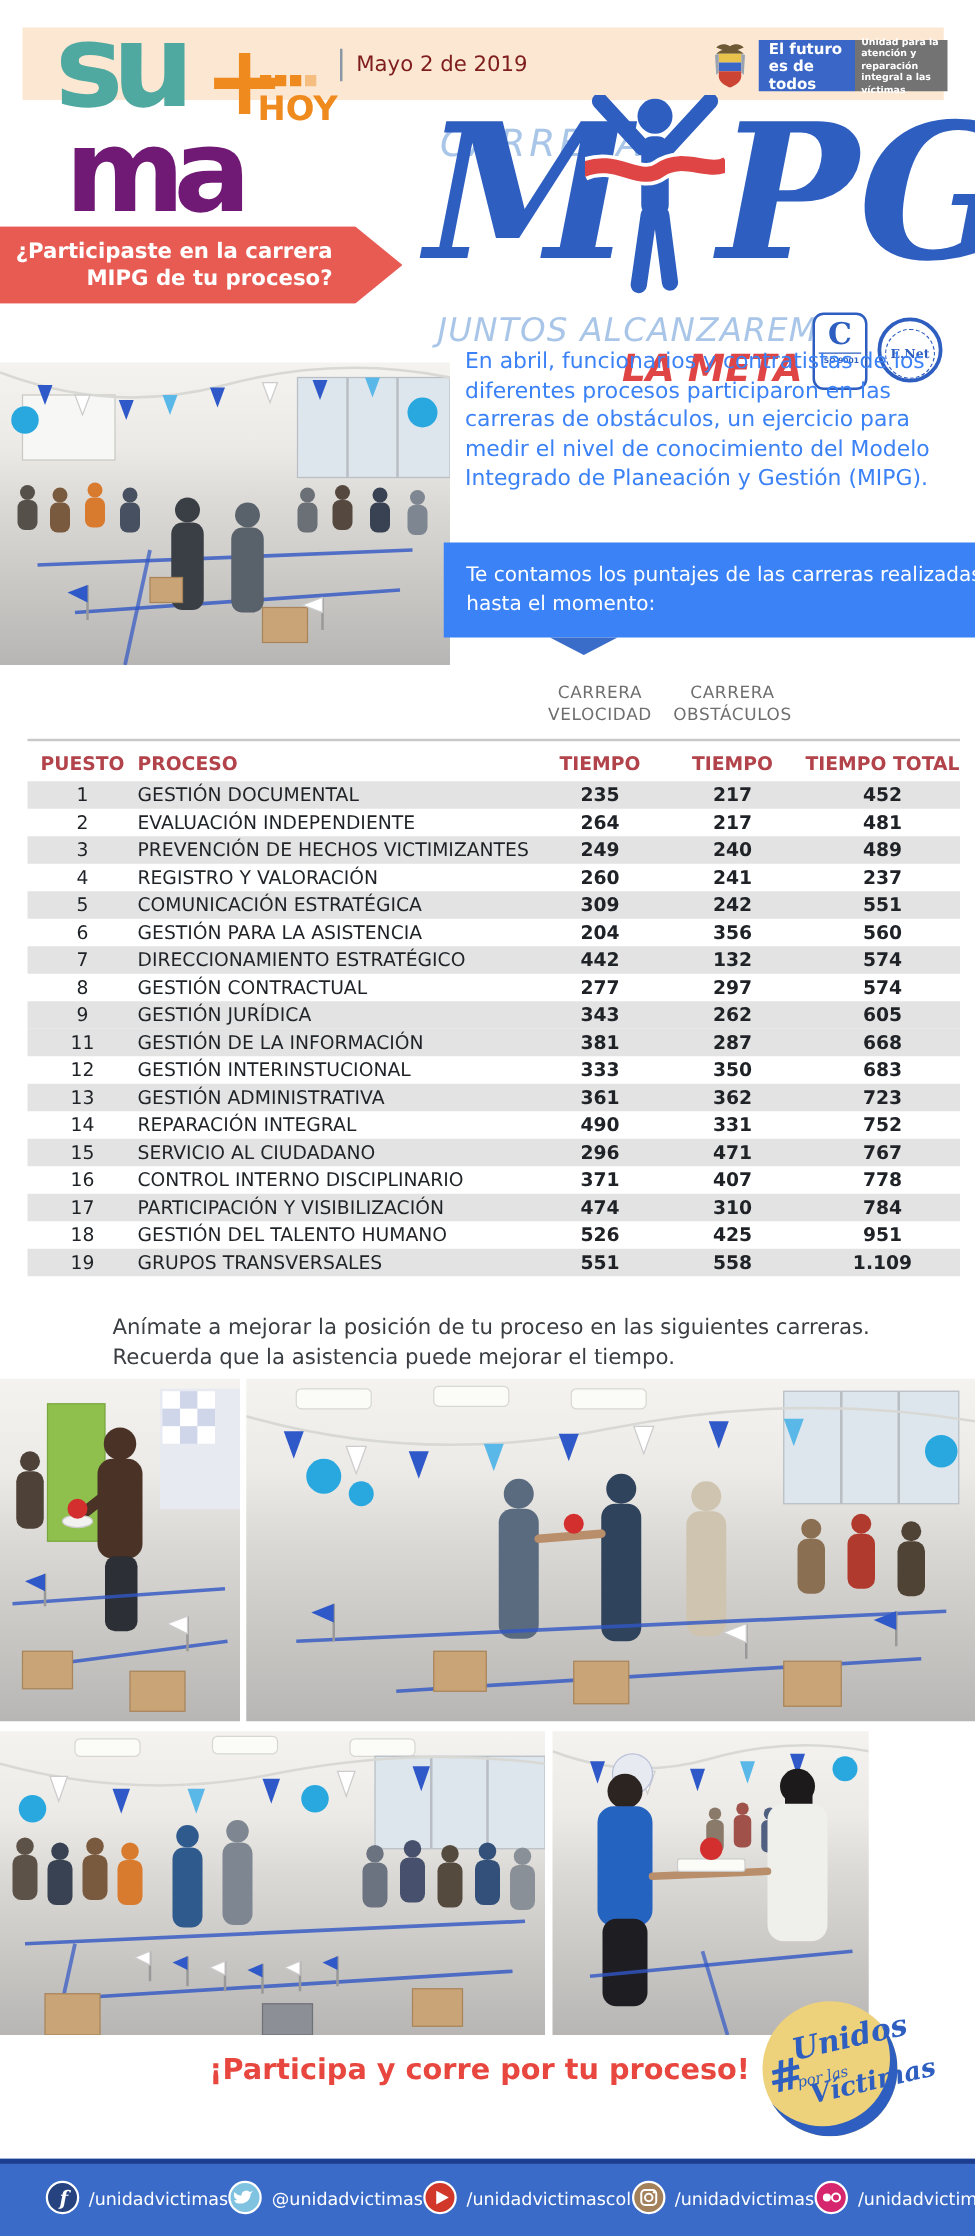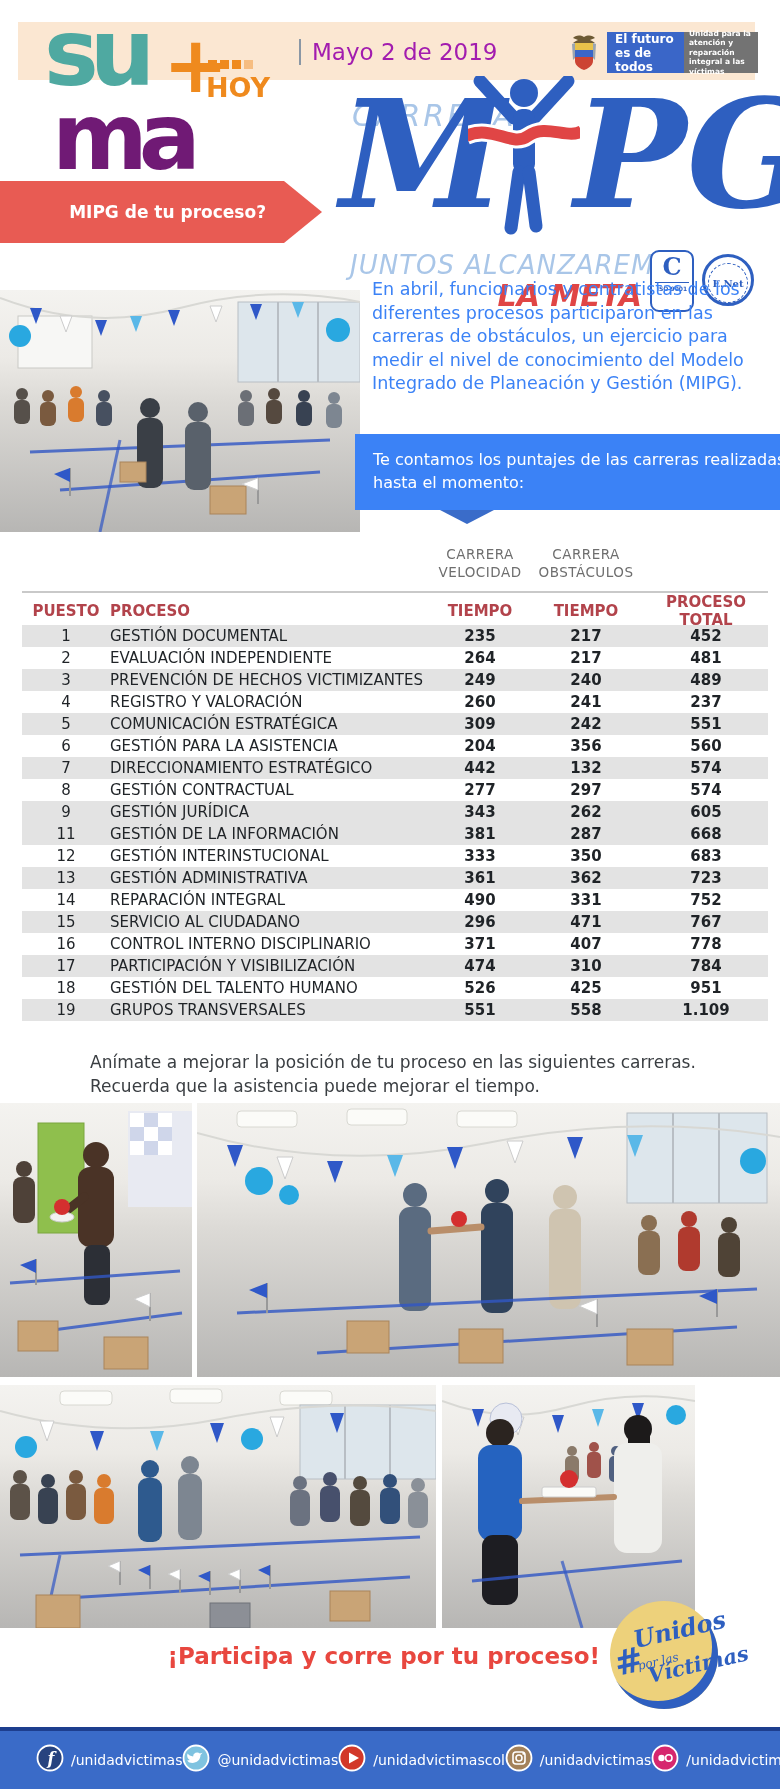--- a/index.html
+++ b/index.html
@@ -8,21 +8,21 @@
 
   
   .peach-band{position:absolute;left:18px;top:22px;width:737px;height:58px;background:#fbe7d2;}
   .logo-su{position:absolute;left:44px;top:8px;font-size:92px;font-weight:bold;letter-spacing:-9px;color:#4fa9a1;line-height:1;}
   .logo-ma{position:absolute;left:52px;top:92px;font-size:92px;font-weight:bold;letter-spacing:-9px;color:#701a75;line-height:1;}
   .logo-plus{position:absolute;left:163px;top:26px;font-size:78px;font-weight:bold;color:#ef8a1e;line-height:1;}
   .logo-dots{position:absolute;left:208px;top:60px;display:flex;gap:3px;}
   .logo-dots span{width:9px;height:9px;background:#ef8a1e;display:block;}
   .logo-dots span:last-child{opacity:.45;}
   .logo-hoy{position:absolute;left:206px;top:72px;font-size:27px;font-weight:bold;color:#ef8a1e;letter-spacing:0;}
-  .date-block{position:absolute;left:299px;top:39px;border-left:2px solid #8a97a5;padding-left:11px;height:26px;line-height:26px;font-size:23px;color:#a21caf;}
+  .date-block{position:absolute;left:272px;top:39px;border-left:2px solid #8a97a5;padding-left:11px;height:26px;line-height:26px;font-size:17px;color:#7f1d1d;}
   .coat{position:absolute;left:568px;top:34px;}
   .gov-blue{position:absolute;left:607px;top:32px;width:77px;height:41px;background:#3a66c8;color:#fff;font-size:12px;font-weight:bold;line-height:14px;display:flex;flex-direction:column;justify-content:center;padding-left:8px;box-sizing:border-box;}
   .gov-light{position:absolute;left:684px;top:32px;width:74px;height:41px;background:#737373;color:#fff;font-size:7.5px;font-weight:bold;line-height:9.5px;display:flex;align-items:center;padding:4px 5px;box-sizing:border-box;}
 
   
   .q-banner{position:absolute;left:0;top:181px;width:322px;height:62px;background:#e85b53;
     clip-path:polygon(0 0,284px 0,322px 31px,284px 62px,0 62px);
     display:flex;flex-direction:column;justify-content:center;}
   .q-banner div{color:#fff;font-weight:bold;font-size:17px;line-height:22px;text-align:right;padding-right:56px;}
 
@@ -117,20 +117,21 @@
   </div>
   <div class="gov-blue">
     <span>El futuro</span>
     <span>es de todos</span>
   </div>
   <div class="gov-light">
     <span>Unidad para la atención y reparación integral a las víctimas</span>
   </div>
 
   <div class="q-banner">
+    <div>¿Participaste en la carrera</div>
     <div>MIPG de tu proceso?</div>
   </div>
 
   <div class="mipg-kicker">CARRERA</div>
   <div class="mipg-m">M</div>
   <div class="mipg-pg">PG</div>
   <div class="runner">
     <svg width="112" height="162" viewBox="0 0 112 162">
       <circle cx="56" cy="17" r="14" fill="#2e5fc0"></circle>
       <path d="M12 5 L46 42" stroke="#2e5fc0" stroke-width="13" stroke-linecap="round"></path>
@@ -233,21 +234,21 @@
     <div class="grp obs">
       <div>CARRERA</div>
       <div>OBSTÁCULOS</div>
     </div>
     <div class="tbl-rule"></div>
     <div class="tbl-head">
       <div class="c-puesto">PUESTO</div>
       <div class="c-proceso">PROCESO</div>
       <div class="c-t1">TIEMPO</div>
       <div class="c-t2">TIEMPO</div>
-      <div class="c-tot">PROCESO TOTAL</div>
+      <div class="c-tot">TIEMPO TOTAL</div>
     </div>
     <div class="tbl-rows">
     <div class="trow alt">
       <div class="c-puesto">1</div>
       <div class="c-proceso">GESTIÓN DOCUMENTAL</div>
       <div class="c-t1">235</div>
       <div class="c-t2">217</div>
       <div class="c-tot">452</div>
     </div>
 

